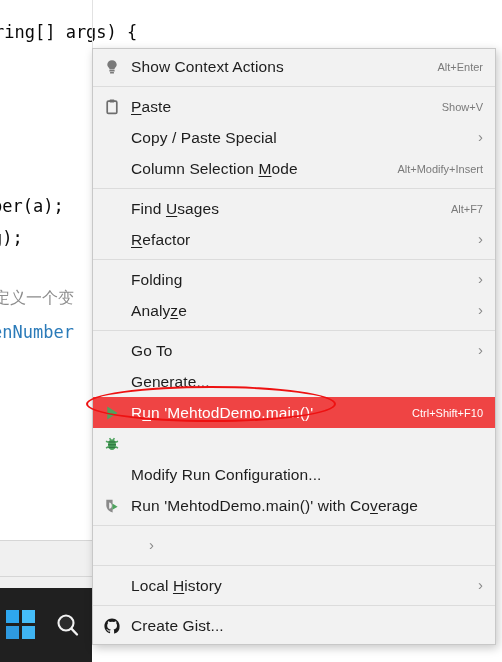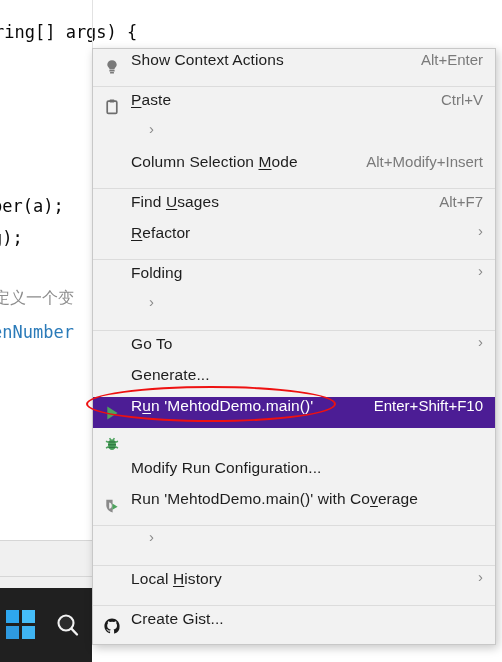--- a/index.html
+++ b/index.html
@@ -98,20 +98,21 @@
     background: #f2f2f2;
     border: 1px solid #c8c8c8;
     box-shadow: 2px 3px 9px rgba(0,0,0,0.22);
     box-sizing: border-box;
     padding: 2px 0 3px 0;
   }
   .menu-item {
     position: relative;
     height: 31px;
     display: flex;
+    align-items: center;
     padding: 0 12px 0 0;
     box-sizing: border-box;
     cursor: default;
     font-size: 15.5px;
     color: #1d1d1d;
   }
   .menu-item .ico {
     width: 38px;
     min-width: 38px;
     height: 31px;
@@ -119,33 +120,33 @@
     align-items: center;
     justify-content: center;
   }
   .menu-item .lbl {
     flex: 1;
     white-space: nowrap;
     letter-spacing: 0.1px;
   }
   .menu-item .accel {
     color: #7a7a7a;
-    font-size: 15px;
+    font-size: 11px;
     white-space: nowrap;
     padding-left: 18px;
   }
   .menu-item .arrow {
     color: #8a8a8a;
     font-size: 15px;
     line-height: 1;
     padding-left: 18px;
     transform: translateY(-1px);
   }
   .menu-item.selected {
-    background: #4c1d95;
+    background: #ef4444;
     color: #ffffff;
   }
   .menu-item.selected .accel { color: #ffffff; }
 
   .menu-sep {
     height: 1px;
     background: #dcdcdc;
     margin: 4px 0;
   }
 
@@ -214,24 +215,25 @@
     </div>
     <div class="menu-sep"></div>
     <div class="menu-item">
       <span class="ico">
         <svg class="ic" width="18" height="18" viewBox="0 0 18 18">
           <rect x="4.2" y="3.2" width="9.6" height="12.2" rx="1.2" fill="none" stroke="#6e6e6e" stroke-width="1.7"></rect>
           <rect x="6.6" y="1.6" width="4.8" height="2.8" rx=".7" fill="#6e6e6e"></rect>
         </svg>
       </span>
       <span class="lbl"><u class="mn">P</u>aste</span>
-      <span class="accel">Ctrl+V</span>
-    </div>
-    <div class="menu-item">
-      <span class="ico"></span>
+      <span class="accel">Show+V</span>
+    </div>
+    <div class="menu-item">
+      <span class="ico"></span>
+      <span class="lbl">Copy / Paste Special</span>
       <span class="arrow">›</span>
     </div>
     <div class="menu-item">
       <span class="ico"></span>
       <span class="lbl">Column Selection <u class="mn">M</u>ode</span>
       <span class="accel">Alt+Modify+Insert</span>
     </div>
     <div class="menu-sep"></div>
     <div class="menu-item">
       <span class="ico"></span>
@@ -244,40 +246,41 @@
       <span class="arrow">›</span>
     </div>
     <div class="menu-sep"></div>
     <div class="menu-item">
       <span class="ico"></span>
       <span class="lbl">Folding</span>
       <span class="arrow">›</span>
     </div>
     <div class="menu-item">
       <span class="ico"></span>
+      <span class="lbl">Analy<u class="mn">z</u>e</span>
       <span class="arrow">›</span>
     </div>
     <div class="menu-sep"></div>
     <div class="menu-item">
       <span class="ico"></span>
       <span class="lbl">Go To</span>
       <span class="arrow">›</span>
     </div>
     <div class="menu-item">
       <span class="ico"></span>
       <span class="lbl">Generate...</span>
     </div>
     <div class="menu-item selected">
       <span class="ico">
         <svg class="ic" width="18" height="18" viewBox="0 0 18 18">
           <path d="M4.3 2.6 L14.6 9 L4.3 15.4 Z" fill="#4ea35e"></path>
         </svg>
       </span>
       <span class="lbl">R<u class="mn">u</u>n 'MehtodDemo.main()'</span>
-      <span class="accel">Enter+Shift+F10</span>
+      <span class="accel">Ctrl+Shift+F10</span>
     </div>
     <div class="menu-item">
       <span class="ico">
         <svg class="ic" width="18" height="18" viewBox="0 0 18 18">
           <ellipse cx="9" cy="9.6" rx="4" ry="5.4" fill="#4ea35e"></ellipse>
           <rect x="5" y="6.3" width="8" height="1.3" fill="#2f7a41"></rect>
           <rect x="5" y="9.1" width="8" height="1.3" fill="#2f7a41"></rect>
           <rect x="5" y="11.8" width="8" height="1.3" fill="#2f7a41"></rect>
           <line x1="3" y1="6.2" x2="5.6" y2="7.4" stroke="#4ea35e" stroke-width="1.5"></line>
           <line x1="15" y1="6.2" x2="12.4" y2="7.4" stroke="#4ea35e" stroke-width="1.5"></line>

